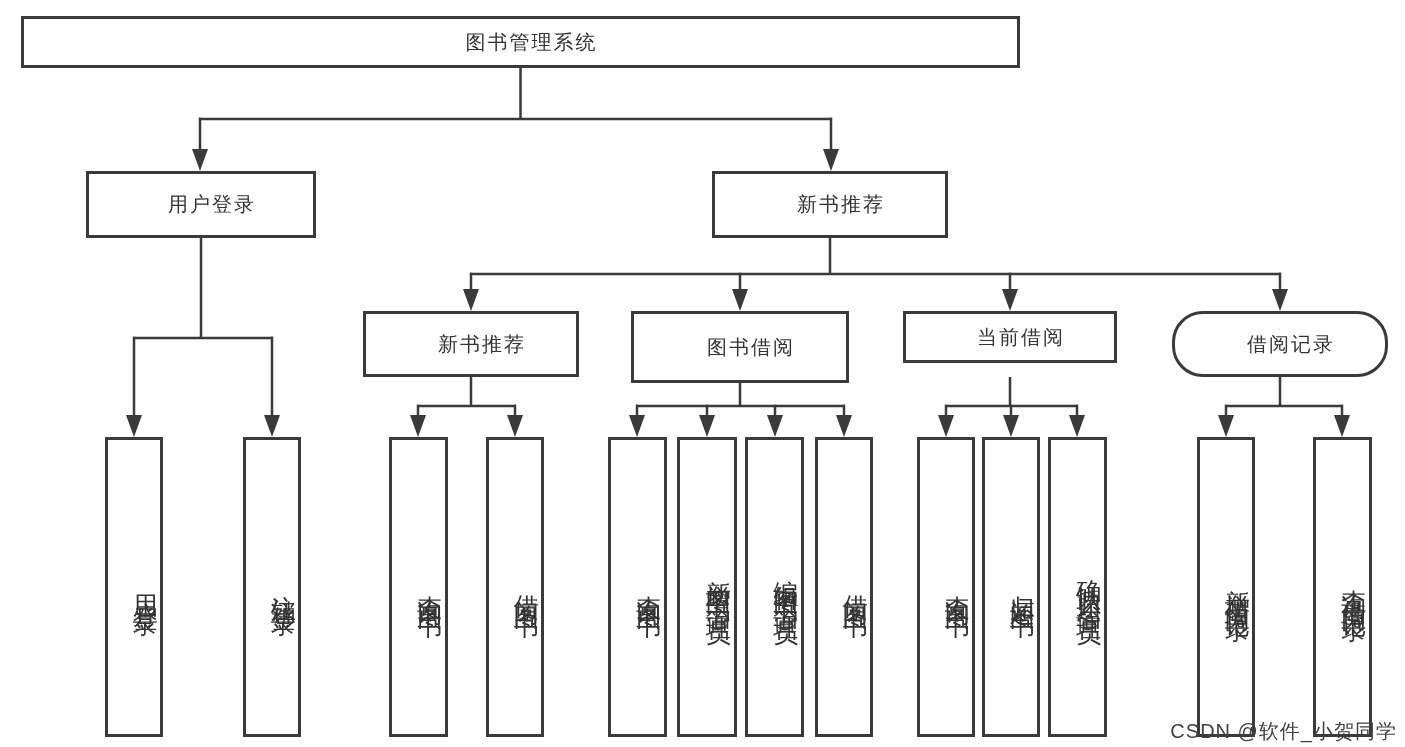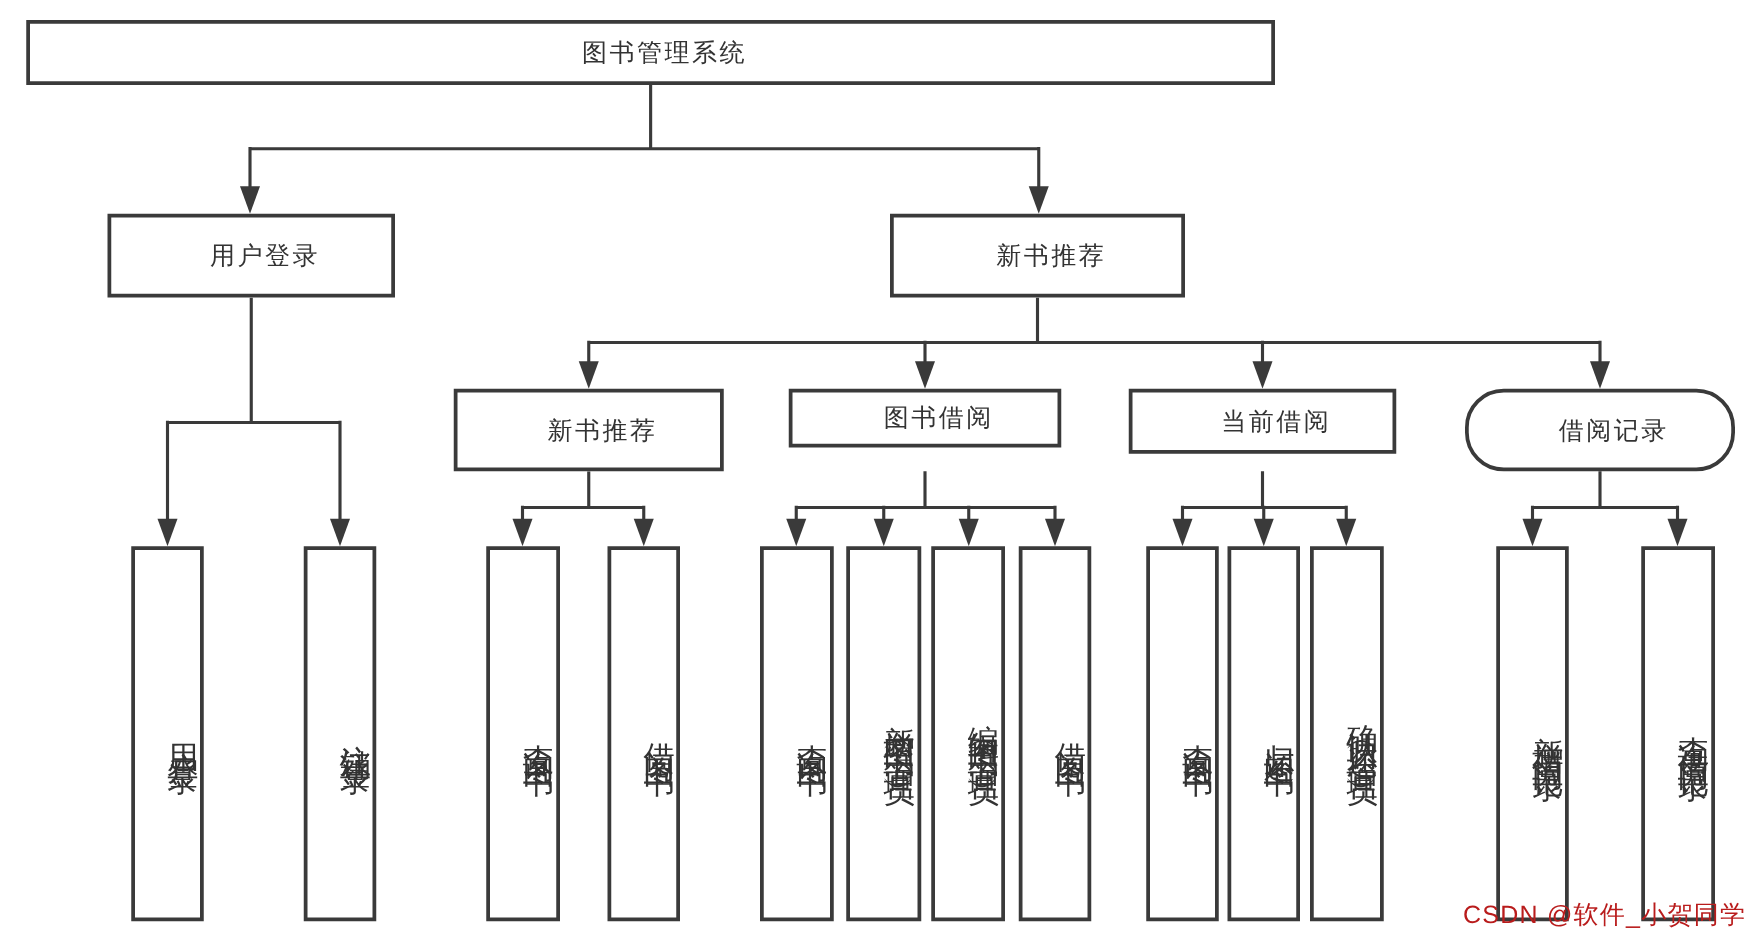--- a/index.html
+++ b/index.html
@@ -34,21 +34,21 @@
     text-orientation: mixed;
     font-size: 25px;
     letter-spacing: 6px;
     line-height: 1.1;
   }
   .watermark {
     position: absolute;
     right: 8px;
     bottom: 2px;
     font-size: 20px;
-    color: #b91c1c;
+    color: #404040;
     letter-spacing: 1px;
     white-space: nowrap;
   }
 </style>
 </head>
 <body>
 
 <div class="stage">
 
   <svg class="wires" width="1405" height="747" viewBox="0 0 1405 747" aria-hidden="true">
@@ -98,21 +98,21 @@
   <div class="box hlabel" style="left:86px; top:171px; width:230px; height:67px;">
     <span>用户登录</span>
   </div>
   <div class="box hlabel" style="left:712px; top:171px; width:236px; height:67px;">
     <span>新书推荐</span>
   </div>
 
   <div class="box hlabel" style="left:363px; top:311px; width:216px; height:66px;">
     <span>新书推荐</span>
   </div>
-  <div class="box hlabel" style="left:631px; top:311px; width:218px; height:47px;">
+  <div class="box hlabel" style="left:631px; top:311px; width:218px; height:72px;">
     <span>图书借阅</span>
   </div>
   <div class="box hlabel" style="left:903px; top:311px; width:214px; height:52px;">
     <span>当前借阅</span>
   </div>
   <div class="box hlabel" style="left:1172px; top:311px; width:216px; height:66px;border-radius:31px;">
     <span>借阅记录</span>
   </div>
 
   <div class="box vbox" style="left:105px; top:437px; width:58px; height:300px;">

